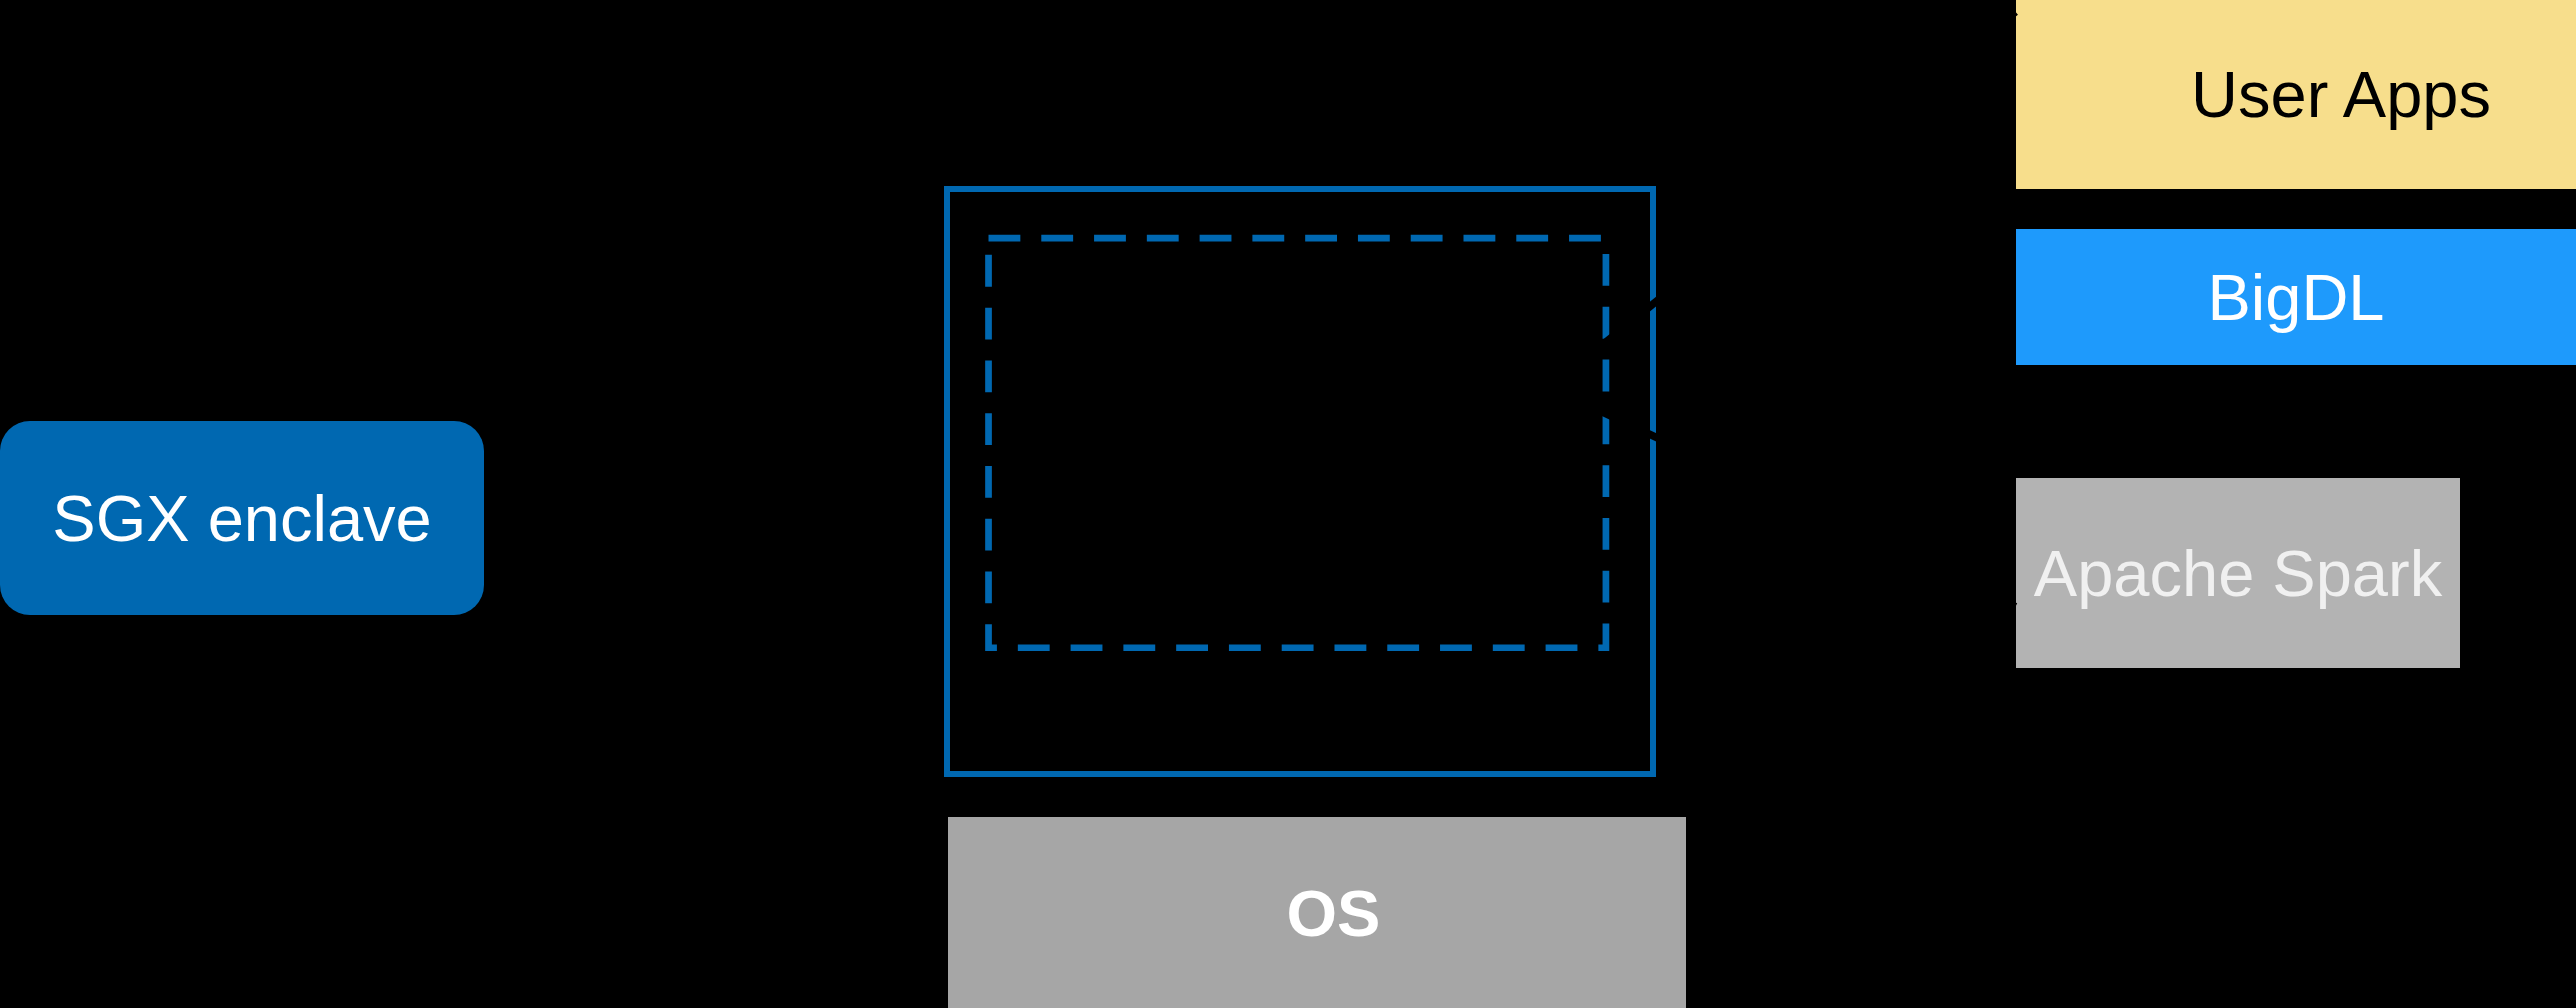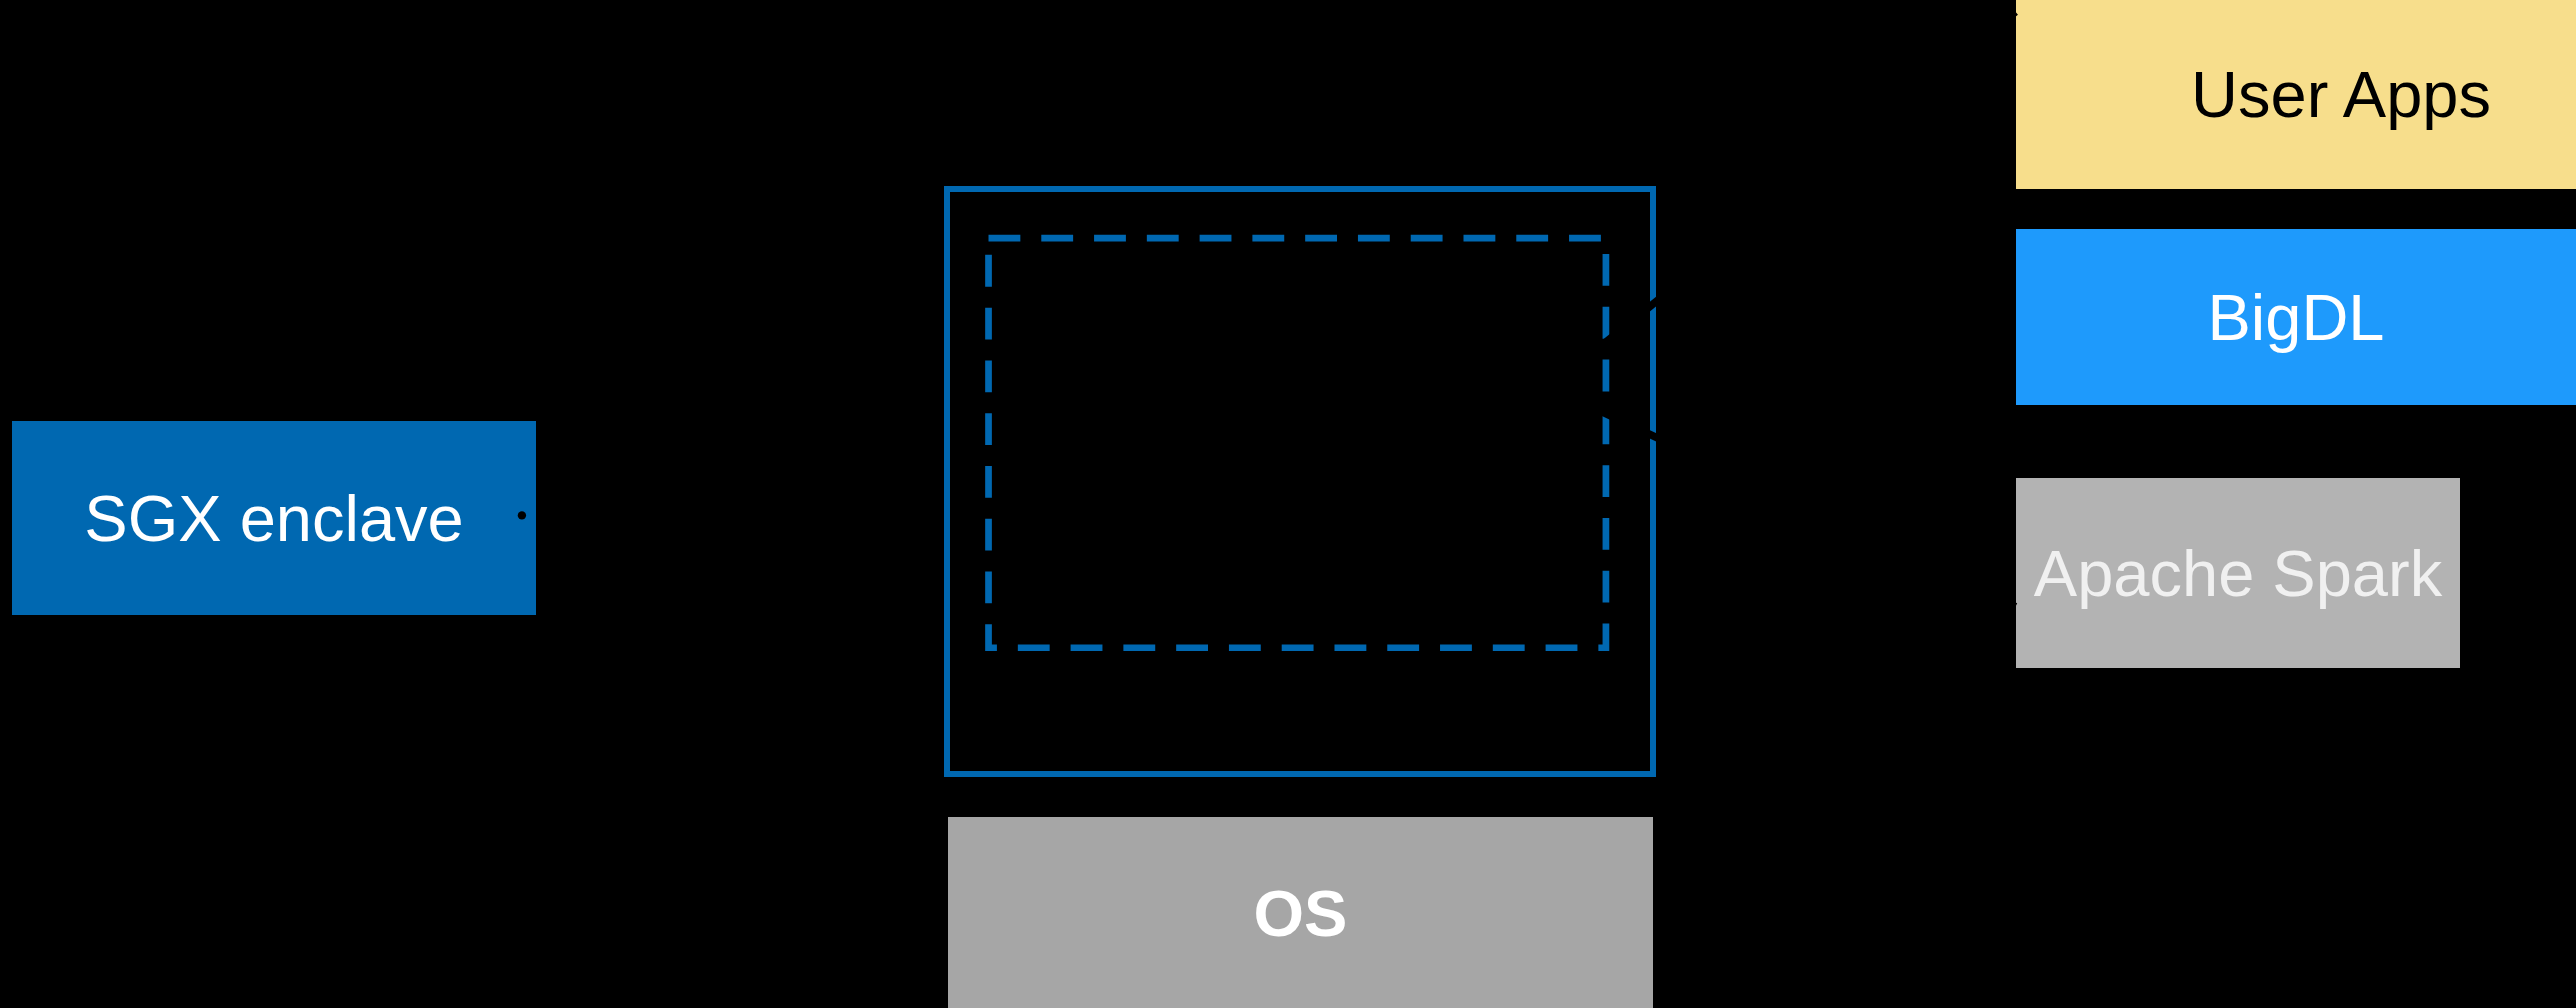--- a/index.html
+++ b/index.html
@@ -24,35 +24,35 @@
     line-height: 1;
     white-space: nowrap;
   }
   .overlay-svg {
     position: absolute;
     left: 0;
     top: 0;
     pointer-events: none;
   }
   
-  #sgx-box { left: 12px; top: 421px; width: 524px; height: 194px; background: #0068B1; color: #FFFFFF; }
+  #sgx-box { left: 0; top: 421px; width: 484px; height: 194px; background: #0068B1; color: #FFFFFF; border-radius: 30px; }
   
   #center-box {
     left: 944px; top: 186px; width: 712px; height: 591px;
     box-sizing: border-box;
     border: 6.7px solid #0068B1;
     background: #000000;
   }
   #app-box   { left: 1027px; top: 294px; width: 521px; height: 190px; background: #F7DE8C; color: #000000; }
   #libos-box { left: 1036px; top: 545px; width: 524px; height: 189px; background: #0068B1; color: #FFFFFF; }
   
-  #os-box { left: 948px; top: 817px; width: 705px; height: 192px; background: #A6A6A6; color: #FFFFFF; font-weight: bold; }
+  #os-box { left: 948px; top: 817px; width: 705px; height: 192px; background: #A6A6A6; color: #FFFFFF; font-weight: bold; padding-left: 33px; }
   
   #user-apps-box { left: 2016px; top: 0px;   width: 560px; height: 189px; background: #F7DE8C; color: #000000; padding-left: 45px; }
-  #bigdl-box     { left: 2016px; top: 229px; width: 560px; height: 176px; background: #1E9AFC; color: #FFFFFF; }
+  #bigdl-box     { left: 2016px; top: 229px; width: 560px; height: 136px; background: #1E9AFC; color: #FFFFFF; }
   #apache-box    { left: 2016px; top: 478px; width: 444px; height: 190px; background: #B3B3B3; color: #F0F0F0; }
 </style>
 </head>
 <body>
 
 <div id="stage">
 
   <div class="box" id="sgx-box">
     <span>SGX enclave</span>
   </div>

